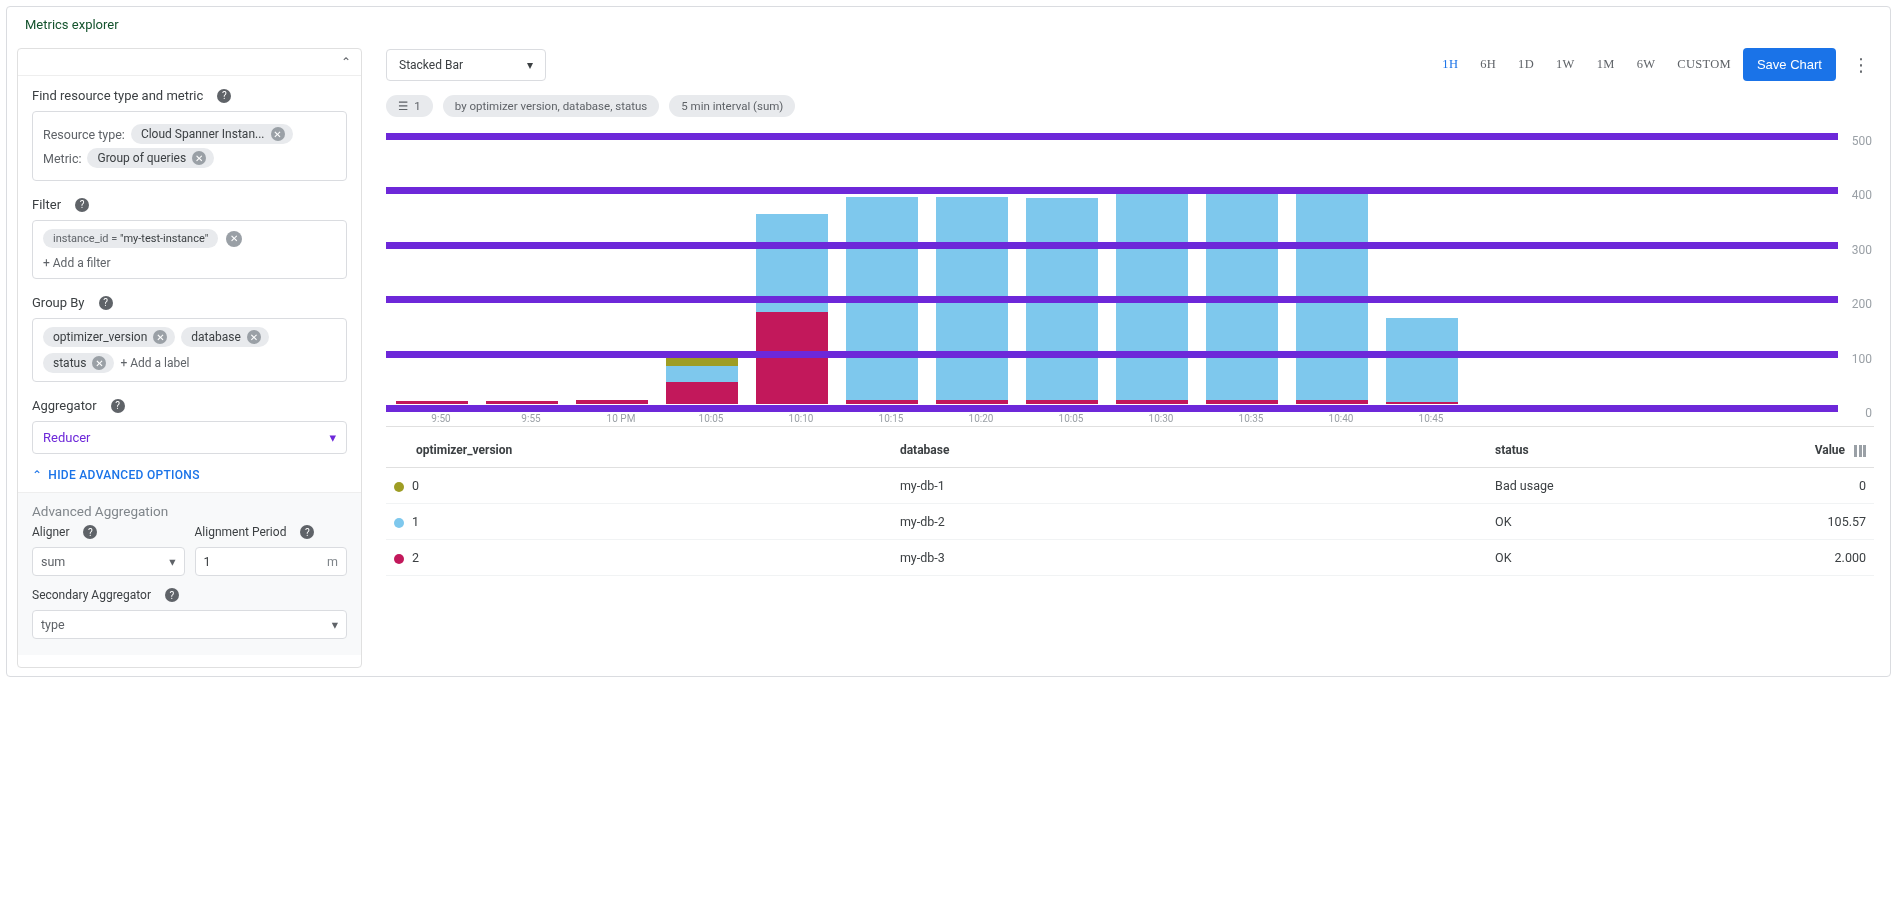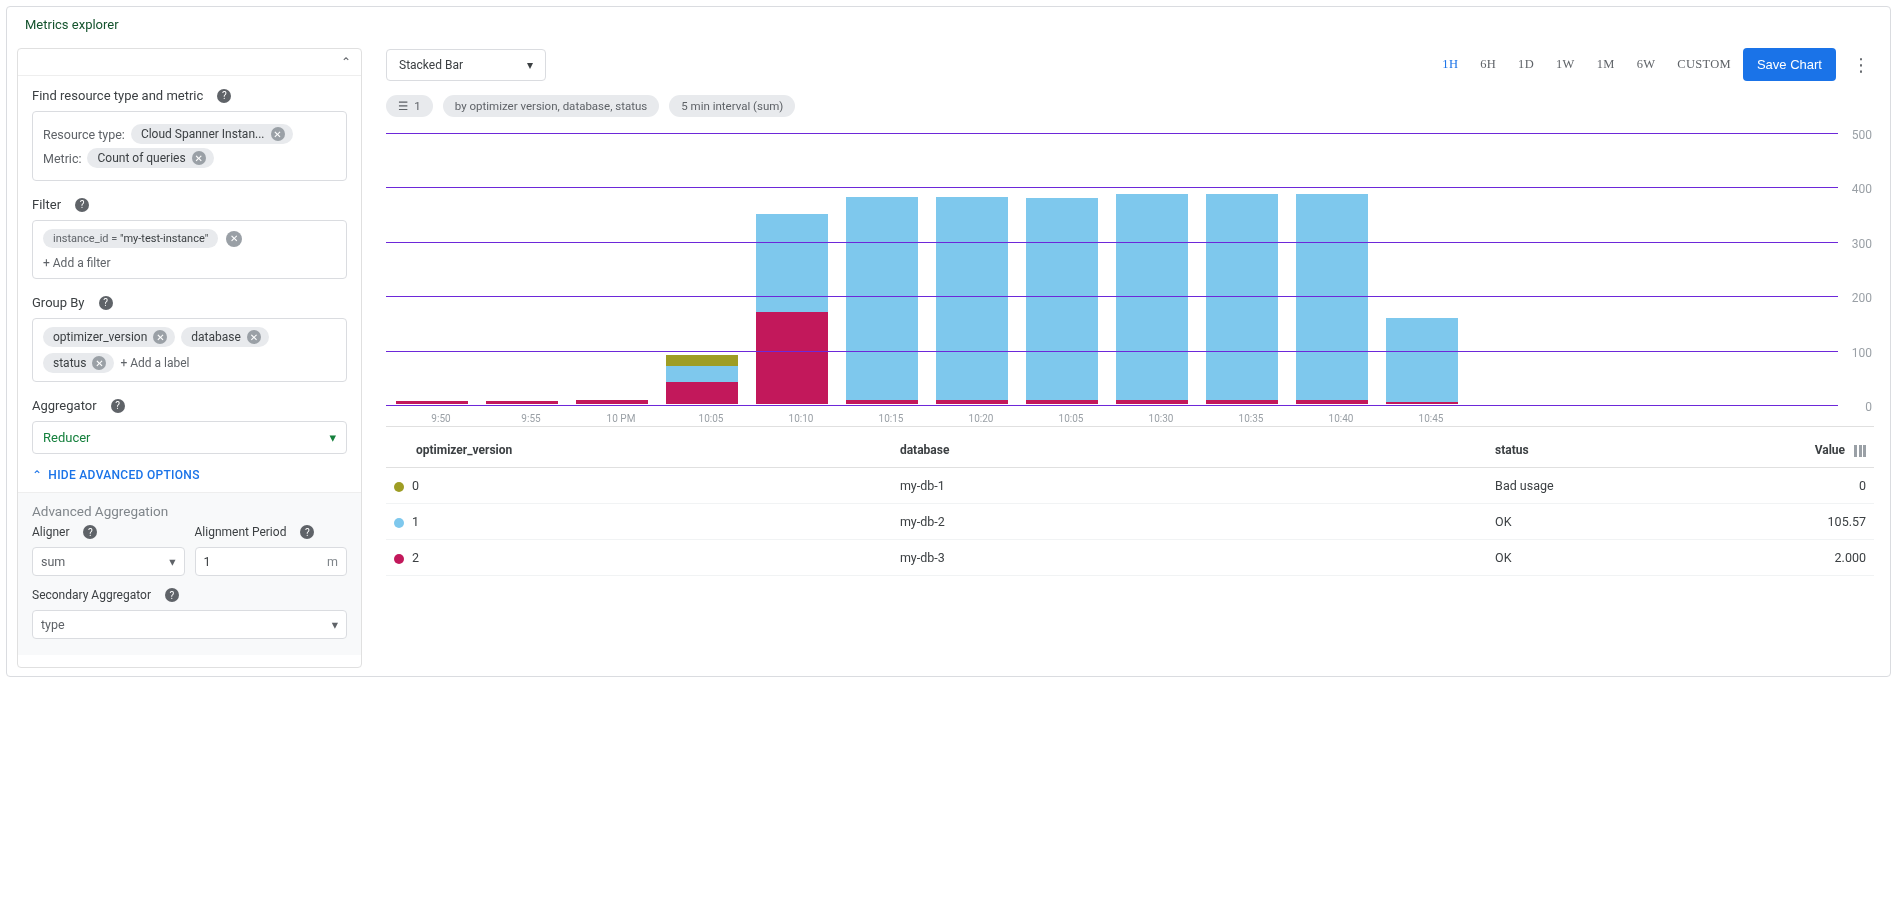--- a/index.html
+++ b/index.html
@@ -17,41 +17,41 @@
 .section { padding: 12px 14px 4px; }
 .section-label { font-size: 13px; color: #3c4043; margin-bottom: 8px; display: flex; align-items: center; gap: 14px; }
 .help-icon { width: 14px; height: 14px; border-radius: 50%; background: #5f6368; color: #fff; font-size: 10px; display: inline-flex; align-items: center; justify-content: center; }
 .box { border: 1px solid #dadce0; border-radius: 4px; padding: 8px 10px; }
 .kv-row { display: flex; align-items: center; gap: 6px; margin: 4px 0; }
 .kv-label { font-size: 12.5px; color: #5f6368; }
 .chip { display: inline-flex; align-items: center; background: #e8eaed; border-radius: 12px; padding: 3px 8px 3px 10px; font-size: 12px; color: #3c4043; gap: 6px; }
 .chip .x { width: 14px; height: 14px; border-radius: 50%; background: #9aa0a6; color: #fff; font-size: 10px; display: inline-flex; align-items: center; justify-content: center; cursor: pointer; }
 .chip-row { display: flex; flex-wrap: wrap; gap: 6px; align-items: center; }
 .minor-link { font-size: 12px; color: #5f6368; cursor: pointer; }
-.select { border: 1px solid #dadce0; border-radius: 4px; padding: 8px 10px; display: flex; justify-content: space-between; align-items: flex-end; color: #15803d; cursor: pointer; }
+.select { border: 1px solid #dadce0; border-radius: 4px; padding: 8px 10px; display: flex; justify-content: space-between; align-items: flex-end; color: #6d28d9; cursor: pointer; }
 .adv-link { color: #1a73e8; font-size: 12px; font-weight: 500; letter-spacing: .3px; padding: 10px 14px; display: flex; align-items: center; gap: 6px; cursor: pointer; }
 .adv-panel { background: #f8f9fa; padding: 10px 14px 16px; border-top: 1px solid #eee; }
 .adv-title { color: #80868b; font-size: 13.5px; margin-bottom: 6px; }
 .adv-row { display: flex; gap: 10px; }
 .adv-col { flex: 1; }
 .mini-select { border: 1px solid #dadce0; background: #fff; border-radius: 4px; padding: 6px 8px; display: flex; justify-content: space-between; align-items: center; font-size: 12.5px; color: #5f6368; cursor: pointer; }
 .input-unit { border: 1px solid #dadce0; background: #fff; border-radius: 4px; padding: 6px 8px; display: flex; justify-content: space-between; align-items: center; font-size: 12.5px; color: #3c4043; }
 .chart-area { flex: 1; padding: 0 16px 0 24px; }
 .toolbar { display: flex; align-items: center; gap: 12px; padding: 10px 0; }
 .chart-type { border: 1px solid #dadce0; border-radius: 4px; padding: 8px 12px; width: 160px; display: flex; justify-content: space-between; align-items: center; cursor: pointer; font-size: 12px; }
 .spacer { flex: 1; }
 .range-picker { display: flex; gap: 22px; align-items: center; }
 .range-item { font-size: 12.5px; color: #5f6368; cursor: pointer; letter-spacing: .3px; font-family: Liberation Serif, serif; }
 .range-item.active { color: #1a73e8; font-weight: 500; }
 .save-btn { background: #1a73e8; color: #fff; border: none; border-radius: 4px; padding: 9px 14px; font-size: 13px; cursor: pointer; }
 .kebab { color: #5f6368; font-size: 18px; cursor: pointer; padding: 0 4px; }
 .pill-row { display: flex; gap: 10px; padding: 4px 0 10px; }
 .pill { background: #e8eaed; border-radius: 12px; padding: 4px 12px; font-size: 11.5px; color: #5f6368; display: inline-flex; align-items: center; gap: 6px; }
 .chart-wrap { position: relative; height: 300px; border-bottom: 1px solid #e0e0e0; }
-.ygrid { position: absolute; left: 0; right: 36px; border-top: 1px solid #6d28d9; font-size: 12px; color: #9aa0a6; }
+.ygrid { position: absolute; left: 0; right: 36px; border-top: 7px solid #6d28d9; font-size: 12px; color: #9aa0a6; }
 .ygrid span { position: absolute; right: -34px; top: -6px; }
 .bars { position: absolute; left: 10px; right: 56px; bottom: 22px; top: 6px; display: flex; align-items: flex-end; gap: 18px; }
 .barcol { flex: 1; display: flex; flex-direction: column-reverse; align-items: stretch; max-width: 72px; }
 .seg { width: 100%; }
 .seg.blue { background: #7ec8ed; }
 .seg.pink { background: #c2185b; }
 .seg.olive { background: #9e9d24; }
 .xlabels { position: absolute; left: 10px; right: 56px; bottom: 2px; display: flex; }
 .xlabels div { flex: 1; text-align: center; font-size: 10px; color: #9aa0a6; max-width: 90px; }
 .legend-table { width: 100%; border-collapse: collapse; margin-top: 6px; }
@@ -92,21 +92,21 @@
             <div class="kv-row">
               <span class="kv-label">Resource type:</span>
               <span class="chip">
                 <span>Cloud Spanner Instan...</span>
                 <span class="x">✕</span>
               </span>
             </div>
             <div class="kv-row">
               <span class="kv-label">Metric:</span>
               <span class="chip">
-                <span>Count of queries</span>
+                <span>Group of queries</span>
                 <span class="x">✕</span>
               </span>
             </div>
           </div>
         </div>
 
         <div class="section">
           <div class="section-label">
             <span>Filter</span>
             <span class="help-icon">?</span>

